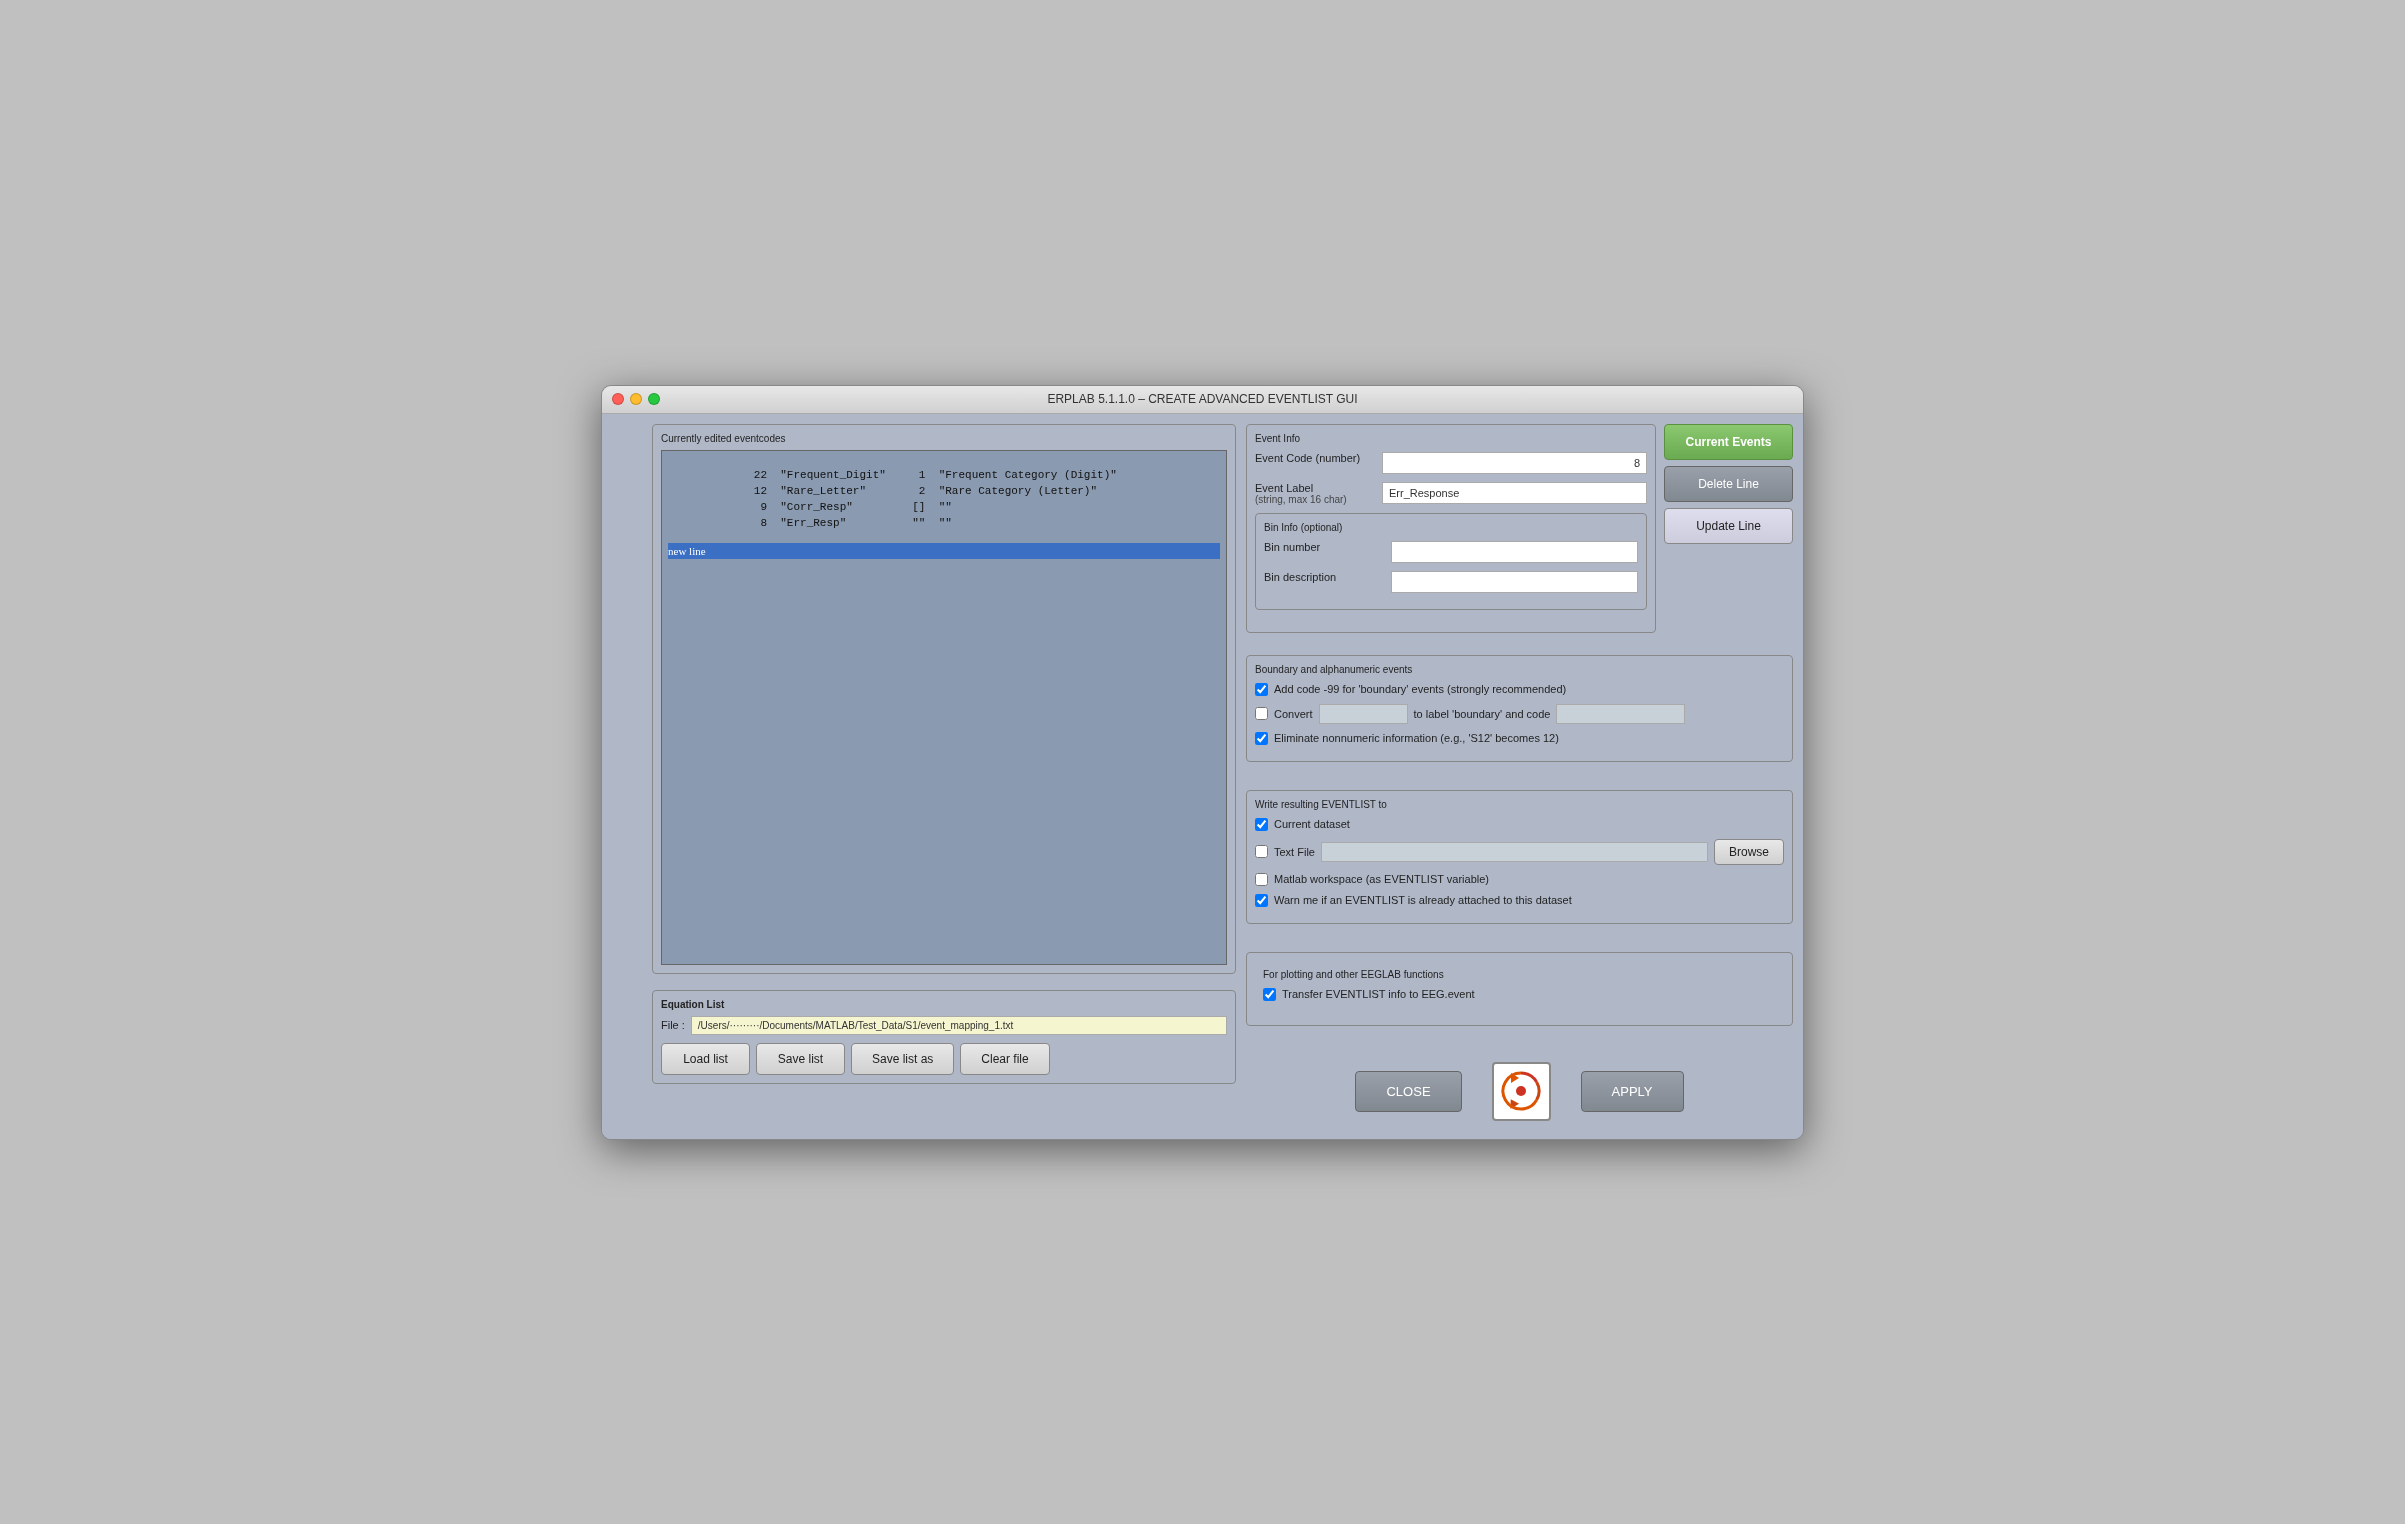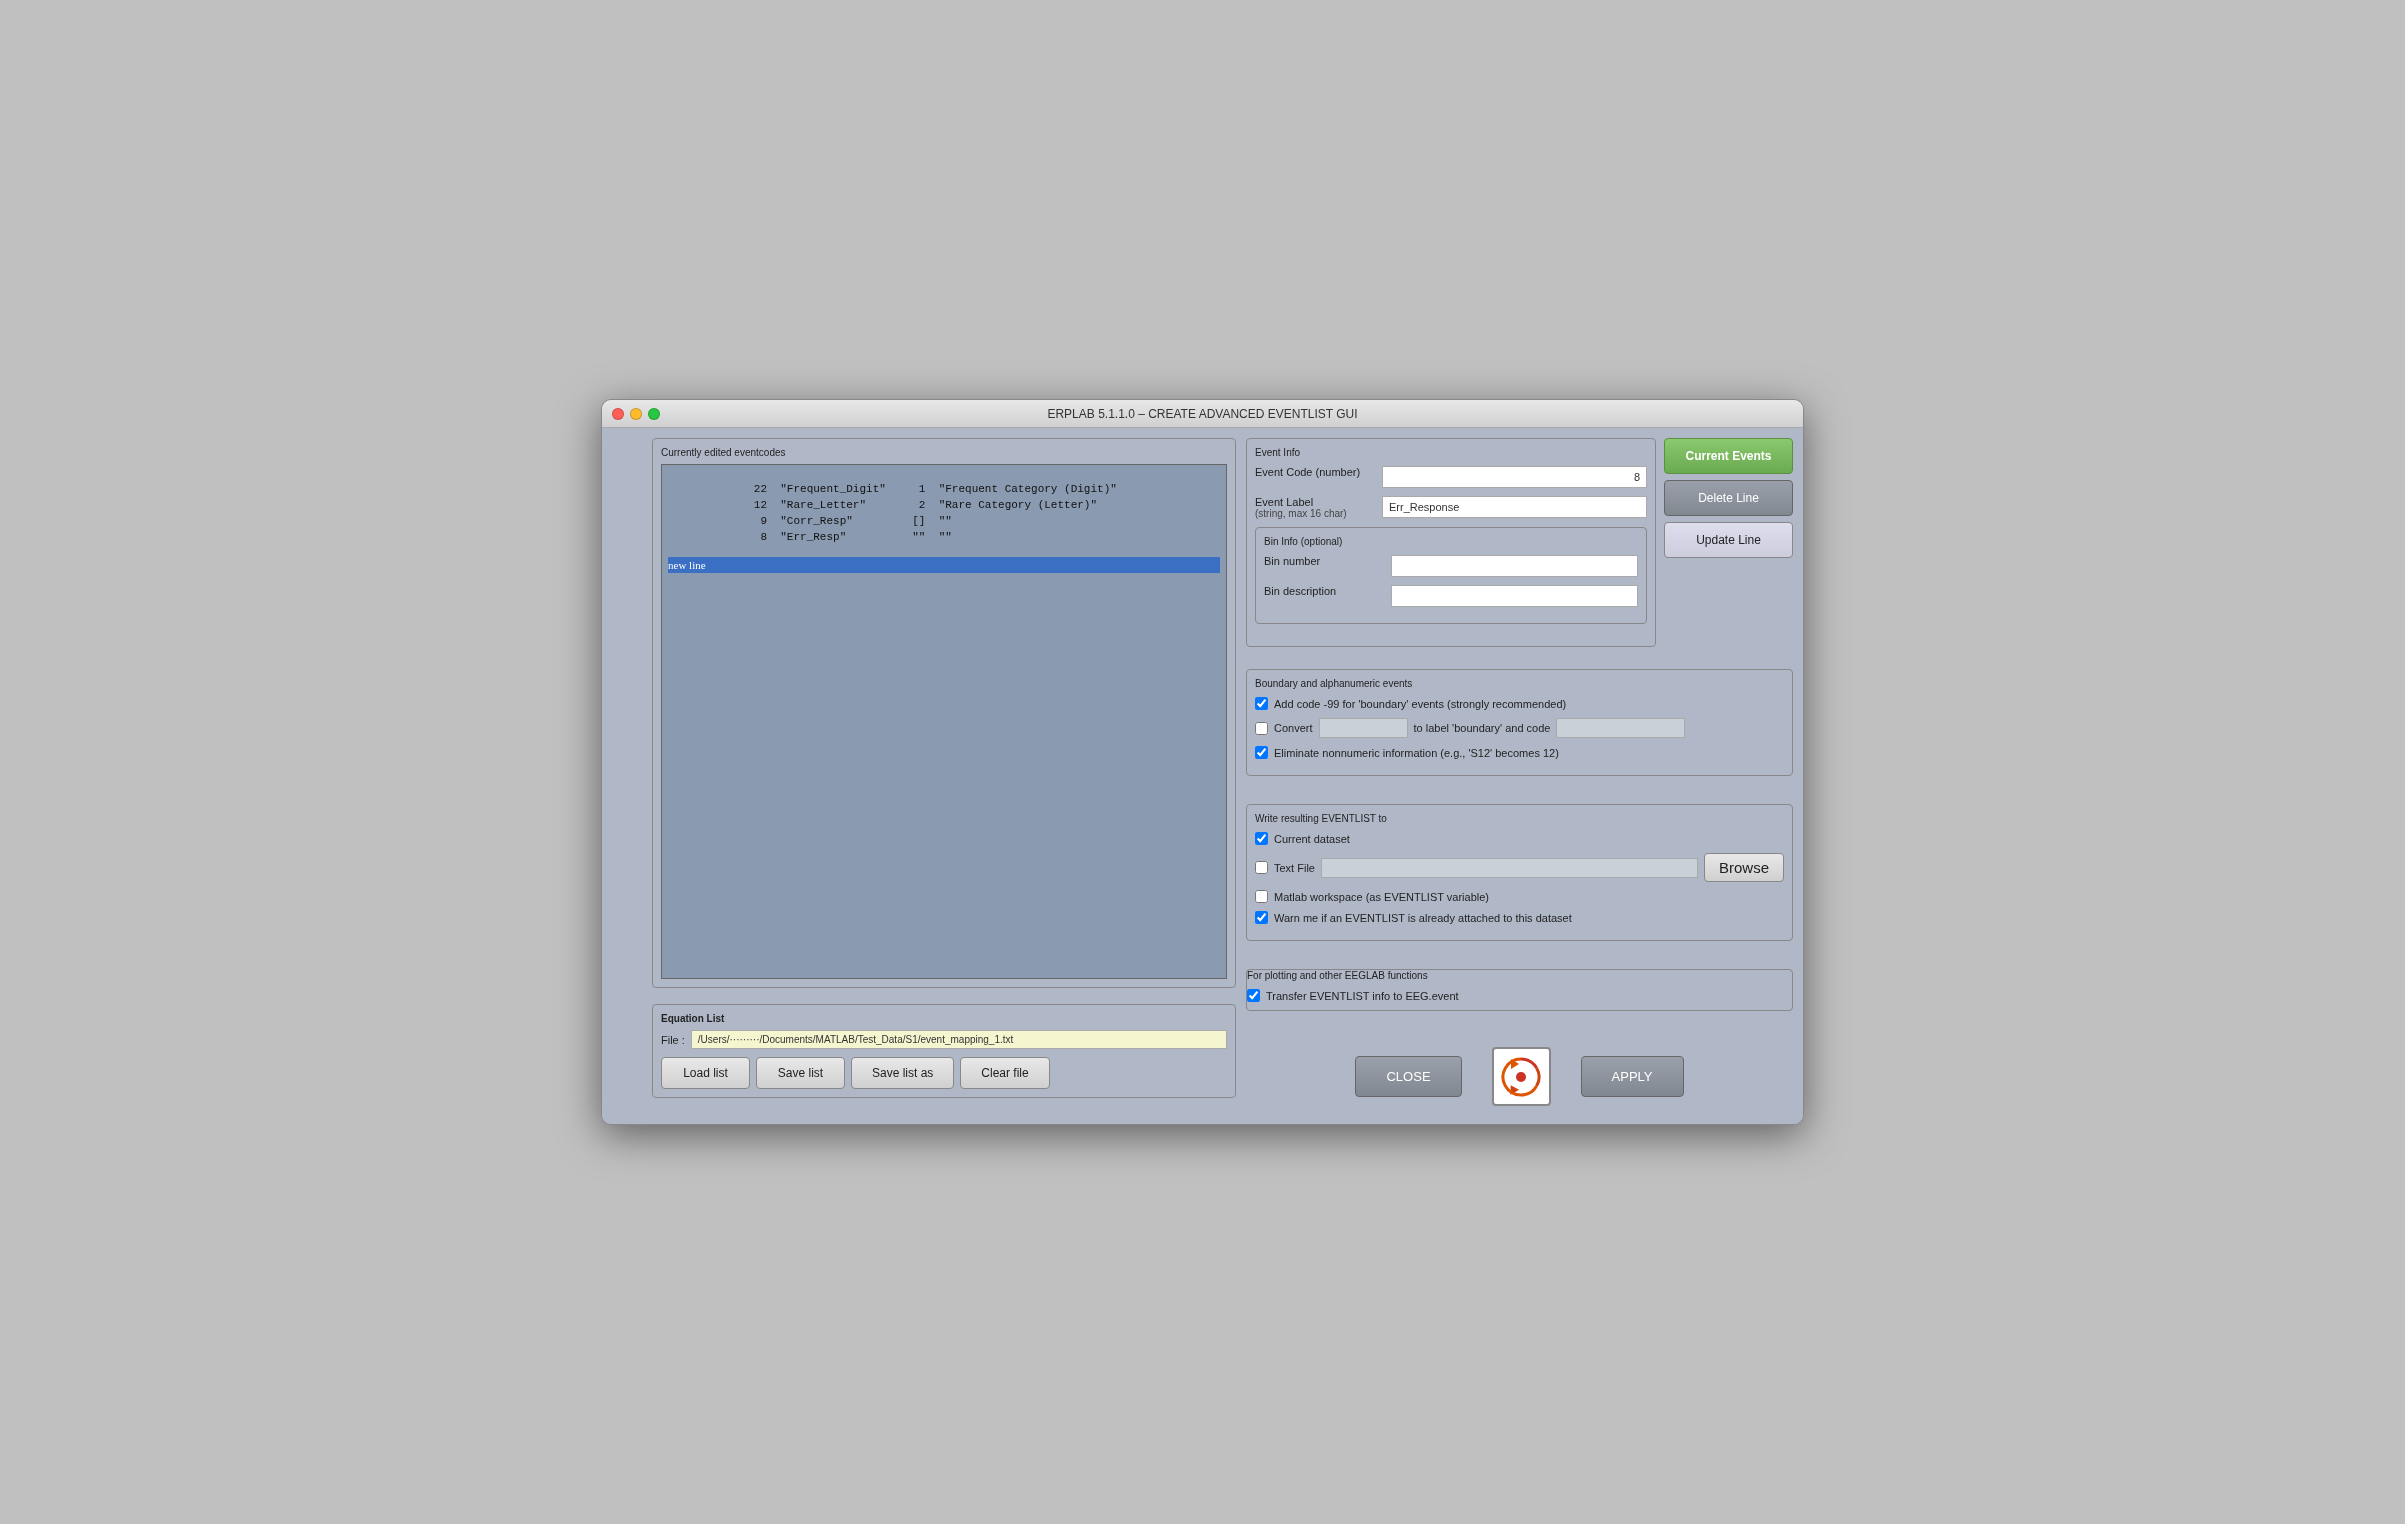--- a/index.html
+++ b/index.html
@@ -117,21 +117,21 @@
     }
     .eq-buttons {
       display: flex;
       gap: 6px;
     }
     .btn {
       background: linear-gradient(to bottom, #e8e8e8, #d0d0d0);
       border: 1px solid #888;
       border-radius: 4px;
       padding: 5px 14px;
-      font-size: 15px;
+      font-size: 12px;
       cursor: pointer;
       color: #222;
     }
     .btn-green {
       background: linear-gradient(to bottom, #8bc870, #6aaa50);
       border: 1px solid #5a9040;
       color: #fff;
       font-weight: 600;
     }
     .btn-dark {
@@ -255,21 +255,21 @@
       flex: 1;
       background: #c8d0d8;
       border: 1px solid #aaa;
       padding: 3px 4px;
       font-size: 11px;
     }
     
     .plot-group {
       border: 1px solid #888;
       border-radius: 4px;
-      padding: 0;
+      padding: 16px;
       margin-bottom: 6px;
     }
     
     .bottom-buttons {
       display: flex;
       justify-content: center;
       align-items: center;
       gap: 30px;
       padding: 8px 0;
     }

